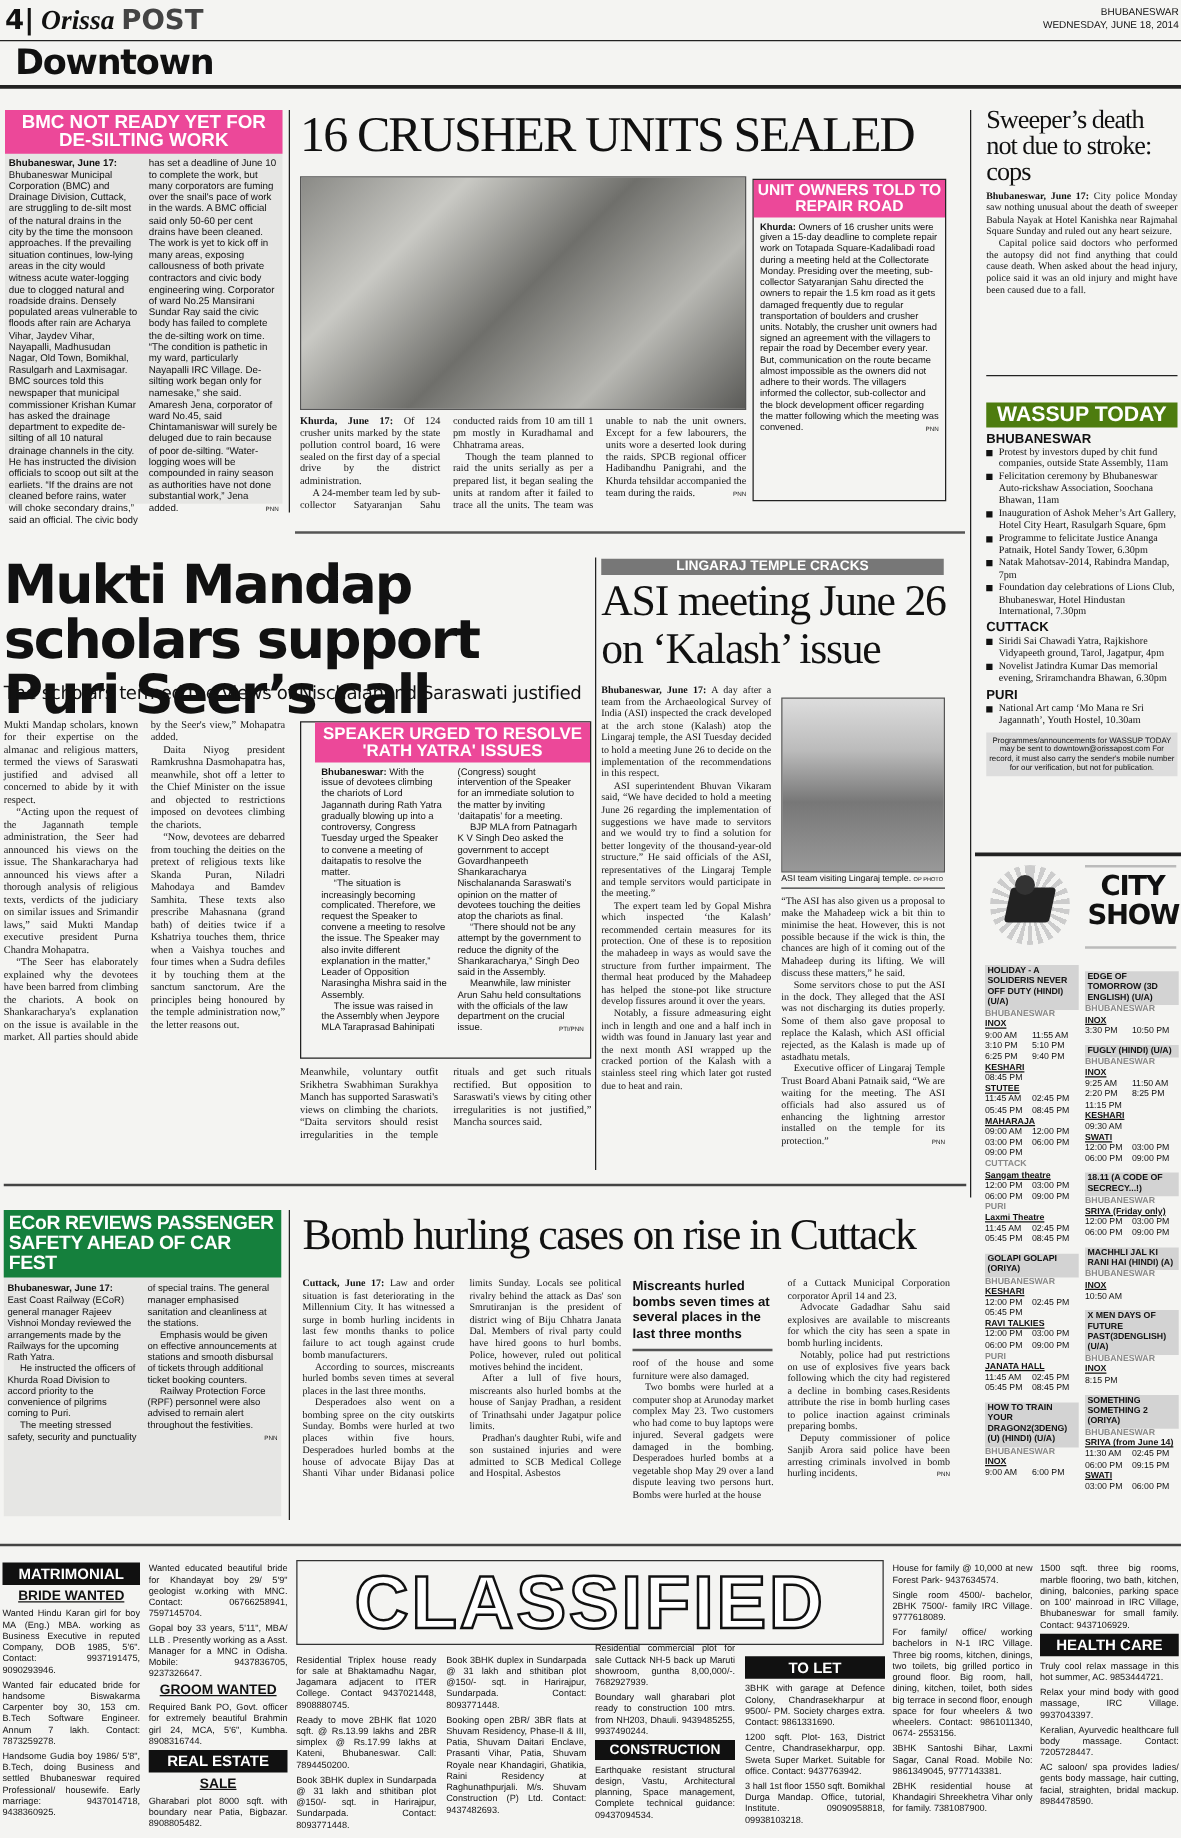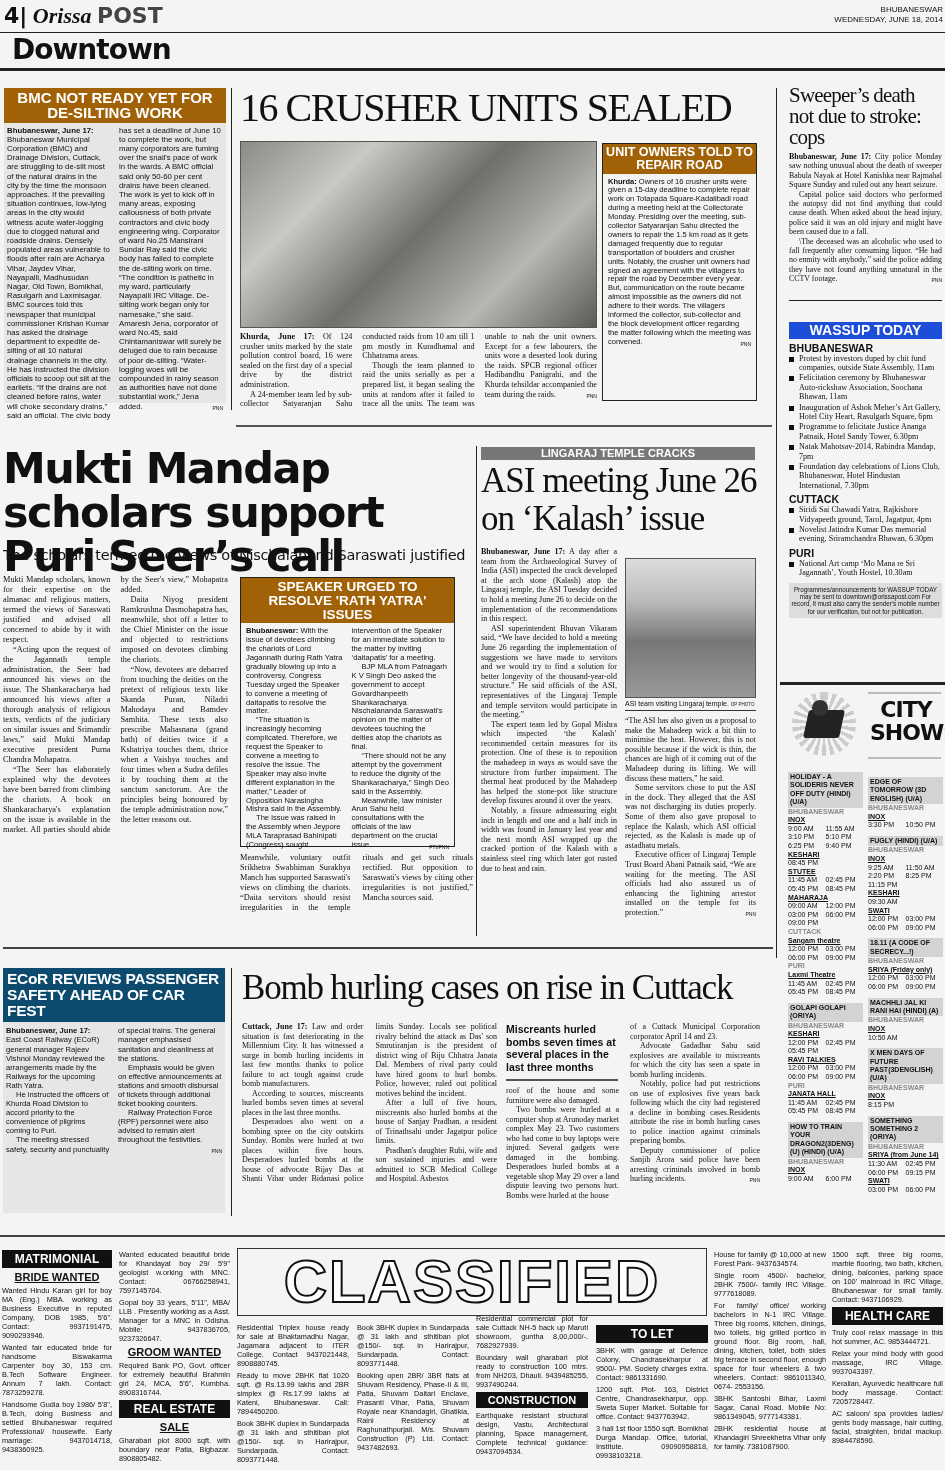--- a/index.html
+++ b/index.html
@@ -7,21 +7,21 @@
 .abs{position:absolute}
 .sans{font-family:"Liberation Sans",sans-serif}
 .cond{font-family:"DejaVu Sans",sans-serif}
 .serif{font-family:"Liberation Serif",serif}
 p{margin:0}
 .body-serif{font-size:8.2px;line-height:9.6px;text-align:justify;font-family:"Liberation Serif",serif}
 .body-sans{font-size:7.6px;line-height:9.2px;font-family:"Liberation Sans",sans-serif;text-align:left}
 .cols2{column-count:2;column-gap:8px}
 .cols3{column-count:3;column-gap:9px}
 .indent p+p{text-indent:10px}
-.box-black-head{background:#a16207;color:#fff;text-align:center;font-family:"Liberation Sans",sans-serif;font-weight:bold;line-height:1.02}
+.box-black-head{background:#ec4899;color:#fff;text-align:center;font-family:"Liberation Sans",sans-serif;font-weight:bold;line-height:1.02}
 .box-grey-head{background:#555;color:#fff;font-family:"Liberation Sans",sans-serif;font-weight:bold;line-height:1.04}
 .rule{background:#222}
 .credit{font-size:5px;font-family:"Liberation Sans",sans-serif;float:right;margin-top:2px}
 .photo{background:linear-gradient(135deg,#8a8a86 0%,#c9c9c4 25%,#6f6f6b 50%,#b7b7b2 75%,#5a5a57 100%);border:1px solid #555}
 .bullet-list li{list-style:none;padding-left:10px;position:relative;font-size:8.1px;line-height:9.4px;margin-bottom:1px}
 .bullet-list li:before{content:"";position:absolute;left:0;top:3px;width:5px;height:5px;background:#111}
 .shows-col{font-family:"Liberation Sans",sans-serif;font-size:7px;line-height:8.6px}
 .show-title{background:#d3d3d3;font-weight:bold;padding:1px 2px;margin-top:6px;font-size:7px;line-height:8.4px}
 .city{color:#888;font-weight:bold}
 .venue{font-weight:bold;text-decoration:underline}
@@ -70,27 +70,26 @@
   </div>
 </div>
 <div class="abs rule" style="left:776px;top:88px;width:1px;height:870px;"></div>
 <div class="abs" style="left:236px;top:425px;width:536px;height:2px;background:#555;"></div>
 
 <div class="abs" style="left:789px;top:85px;width:153px;">
   <div class="serif" style="font-size:21px;line-height:21px;letter-spacing:-0.8px;margin-bottom:4px;">Sweeper’s death not due to stroke: cops</div>
   <div class="body-serif indent" style="font-size:7.9px;line-height:9.4px;">
     <p><b>Bhubaneswar, June 17:</b> <span>City police Monday saw nothing unusual about the death of sweeper Babula Nayak at Hotel Kanishka near Rajmahal Square Sunday and ruled out any heart seizure.</span></p>
     <p>Capital police said doctors who performed the autopsy did not find anything that could cause death. When asked about the head injury, police said it was an old injury and might have been caused due to a fall.</p>
-    <p><span>\The deceased was an alcoholic who used to fall frequently after consuming liquor. “He had no enmity with anybody,” said the police adding they have not found anything unnatural in the CCTV footage.</span> <span class="credit">PNN</span></p>
   </div>
 </div>
 <div class="abs rule" style="left:789px;top:300px;width:153px;height:1px;"></div>
 
 <div class="abs" style="left:789px;top:322px;width:153px;">
-  <div class="box-grey-head" style="text-align:center;font-size:14px;padding:1px 0;background:#1d4ed8;">WASSUP TODAY</div>
+  <div class="box-grey-head" style="text-align:center;font-size:17px;padding:1px 0;background:#4d7c0f;">WASSUP TODAY</div>
   <div class="sans" style="font-weight:bold;font-size:10.5px;margin-top:3px;">BHUBANESWAR</div>
   <ul class="bullet-list">
     <li>Protest by investors duped by chit fund companies, outside State Assembly, 11am</li>
     <li>Felicitation ceremony by Bhubaneswar Auto-rickshaw Association, Soochana Bhawan, 11am</li>
     <li>Inauguration of Ashok Meher’s Art Gallery, Hotel City Heart, Rasulgarh Square, 6pm</li>
     <li>Programme to felicitate Justice Ananga Patnaik, Hotel Sandy Tower, 6.30pm</li>
     <li>Natak Mahotsav-2014, Rabindra Mandap, 7pm</li>
     <li>Foundation day celebrations of Lions Club, Bhubaneswar, Hotel Hindustan International, 7.30pm</li>
   </ul>
   <div class="sans" style="font-weight:bold;font-size:10.5px;margin-top:3px;">CUTTACK</div>
@@ -107,21 +106,21 @@
 
 <div class="abs cond" style="left:3px;top:446px;width:470px;font-size:43px;line-height:44px;font-weight:bold;letter-spacing:-1.6px;">Mukti Mandap scholars support Puri Seer’s call</div>
 <div class="abs cond" style="left:3px;top:546px;font-size:14.5px;line-height:18px;letter-spacing:-0.3px;">The scholars termed the views of Nischalanand Saraswati justified</div>
 <div class="abs body-serif cols2 indent" style="left:3px;top:575px;width:225px;height:370px;column-gap:10px;font-size:8.3px;line-height:10px;">
   <p>Mukti Mandap scholars, known for their expertise on the almanac and religious matters, termed the views of Saraswati justified and advised all concerned to abide by it with respect.</p>
   <p>“Acting upon the request of the Jagannath temple administration, the Seer had announced his views on the issue. The Shankaracharya had announced his views after a thorough analysis of religious texts, verdicts of the judiciary on similar issues and Srimandir laws,” said Mukti Mandap executive president Purna Chandra Mohapatra.</p>
   <p>“The Seer has elaborately explained why the devotees have been barred from climbing the chariots. A book on Shankaracharya's explanation on the issue is available in the market. All parties should abide by the Seer's view,” Mohapatra added.</p>
   <p>Daita Niyog president Ramkrushna Dasmohapatra has, meanwhile, shot off a letter to the Chief Minister on the issue and objected to restrictions imposed on devotees climbing the chariots.</p>
   <p>“Now, devotees are debarred from touching the deities on the pretext of religious texts like Skanda Puran, Niladri Mahodaya and Bamdev Samhita. These texts also prescribe Mahasnana (grand bath) of deities twice if a Kshatriya touches them, thrice when a Vaishya touches and four times when a Sudra defiles it by touching them at the sanctum sanctorum. Are the principles being honoured by the temple administration now,” the letter reasons out.</p>
 </div>
-<div class="abs" style="left:240px;top:577px;width:215px;height:270px;border:1px solid #222;">
+<div class="abs" style="left:240px;top:577px;width:233px;height:270px;border:1px solid #222;padding-left:11px;">
   <div class="box-black-head" style="font-size:13.5px;padding:2px 4px;">SPEAKER URGED TO RESOLVE 'RATH YATRA' ISSUES</div>
   <div class="body-sans cols2 indent" style="padding:4px 5px;font-size:7.6px;line-height:8.9px;column-gap:8px;">
     <p><b>Bhubaneswar:</b> <span>With the issue of devotees climbing the chariots of Lord Jagannath during Rath Yatra gradually blowing up into a controversy, Congress Tuesday urged the Speaker to convene a meeting of daitapatis to resolve the matter.</span></p>
     <p>“The situation is increasingly becoming complicated. Therefore, we request the Speaker to convene a meeting to resolve the issue. The Speaker may also invite different explanation in the matter,” Leader of Opposition Narasingha Mishra said in the Assembly.</p>
     <p>The issue was raised in the Assembly when Jeypore MLA Taraprasad Bahinipati (Congress) sought intervention of the Speaker for an immediate solution to the matter by inviting ‘daitapatis’ for a meeting.</p>
     <p>BJP MLA from Patnagarh K V Singh Deo asked the government to accept Govardhanpeeth Shankaracharya Nischalananda Saraswati's opinion on the matter of devotees touching the deities atop the chariots as final.</p>
     <p>“There should not be any attempt by the government to reduce the dignity of the Shankaracharya,” Singh Deo said in the Assembly.</p>
     <p><span>Meanwhile, law minister Arun Sahu held consultations with the officials of the law department on the crucial issue.</span> <span class="credit">PTI/PNN</span></p>
   </div>
 </div>
@@ -298,21 +297,21 @@
       <span>09:15 PM</span>
     </div>
     <div class="venue">SWATI</div>
     <div class="times">
       <span>03:00 PM</span>
       <span>06:00 PM</span>
     </div>
   </div>
 
 <div class="abs" style="left:3px;top:968px;width:222px;height:245px;background:#e6e6e4;">
-  <div class="box-grey-head" style="font-size:15.5px;padding:3px 4px;background:#0c4a6e;letter-spacing:-0.3px;">ECoR REVIEWS PASSENGER SAFETY AHEAD OF CAR FEST</div>
+  <div class="box-grey-head" style="font-size:15.5px;padding:3px 4px;background:#15803d;letter-spacing:-0.3px;">ECoR REVIEWS PASSENGER SAFETY AHEAD OF CAR FEST</div>
   <div class="body-sans cols2 indent" style="padding:4px 3px;font-size:7.6px;line-height:9.1px;column-gap:8px;">
     <p><b>Bhubaneswar, June 17:</b><br><span>East Coast Railway (ECoR) general manager Rajeev Vishnoi Monday reviewed the arrangements made by the Railways for the upcoming Rath Yatra.</span></p>
     <p>He instructed the officers of Khurda Road Division to accord priority to the convenience of pilgrims coming to Puri.</p>
     <p>The meeting stressed safety, security and punctuality of special trains. The general manager emphasised sanitation and cleanliness at the stations.</p>
     <p>Emphasis would be given on effective announcements at stations and smooth disbursal of tickets through additional ticket booking counters.</p>
     <p><span>Railway Protection Force (RPF) personnel were also advised to remain alert throughout the festivities.</span> <span class="credit">PNN</span></p>
   </div>
 </div>
 <div class="abs rule" style="left:231px;top:968px;width:1px;height:248px;"></div>
 

